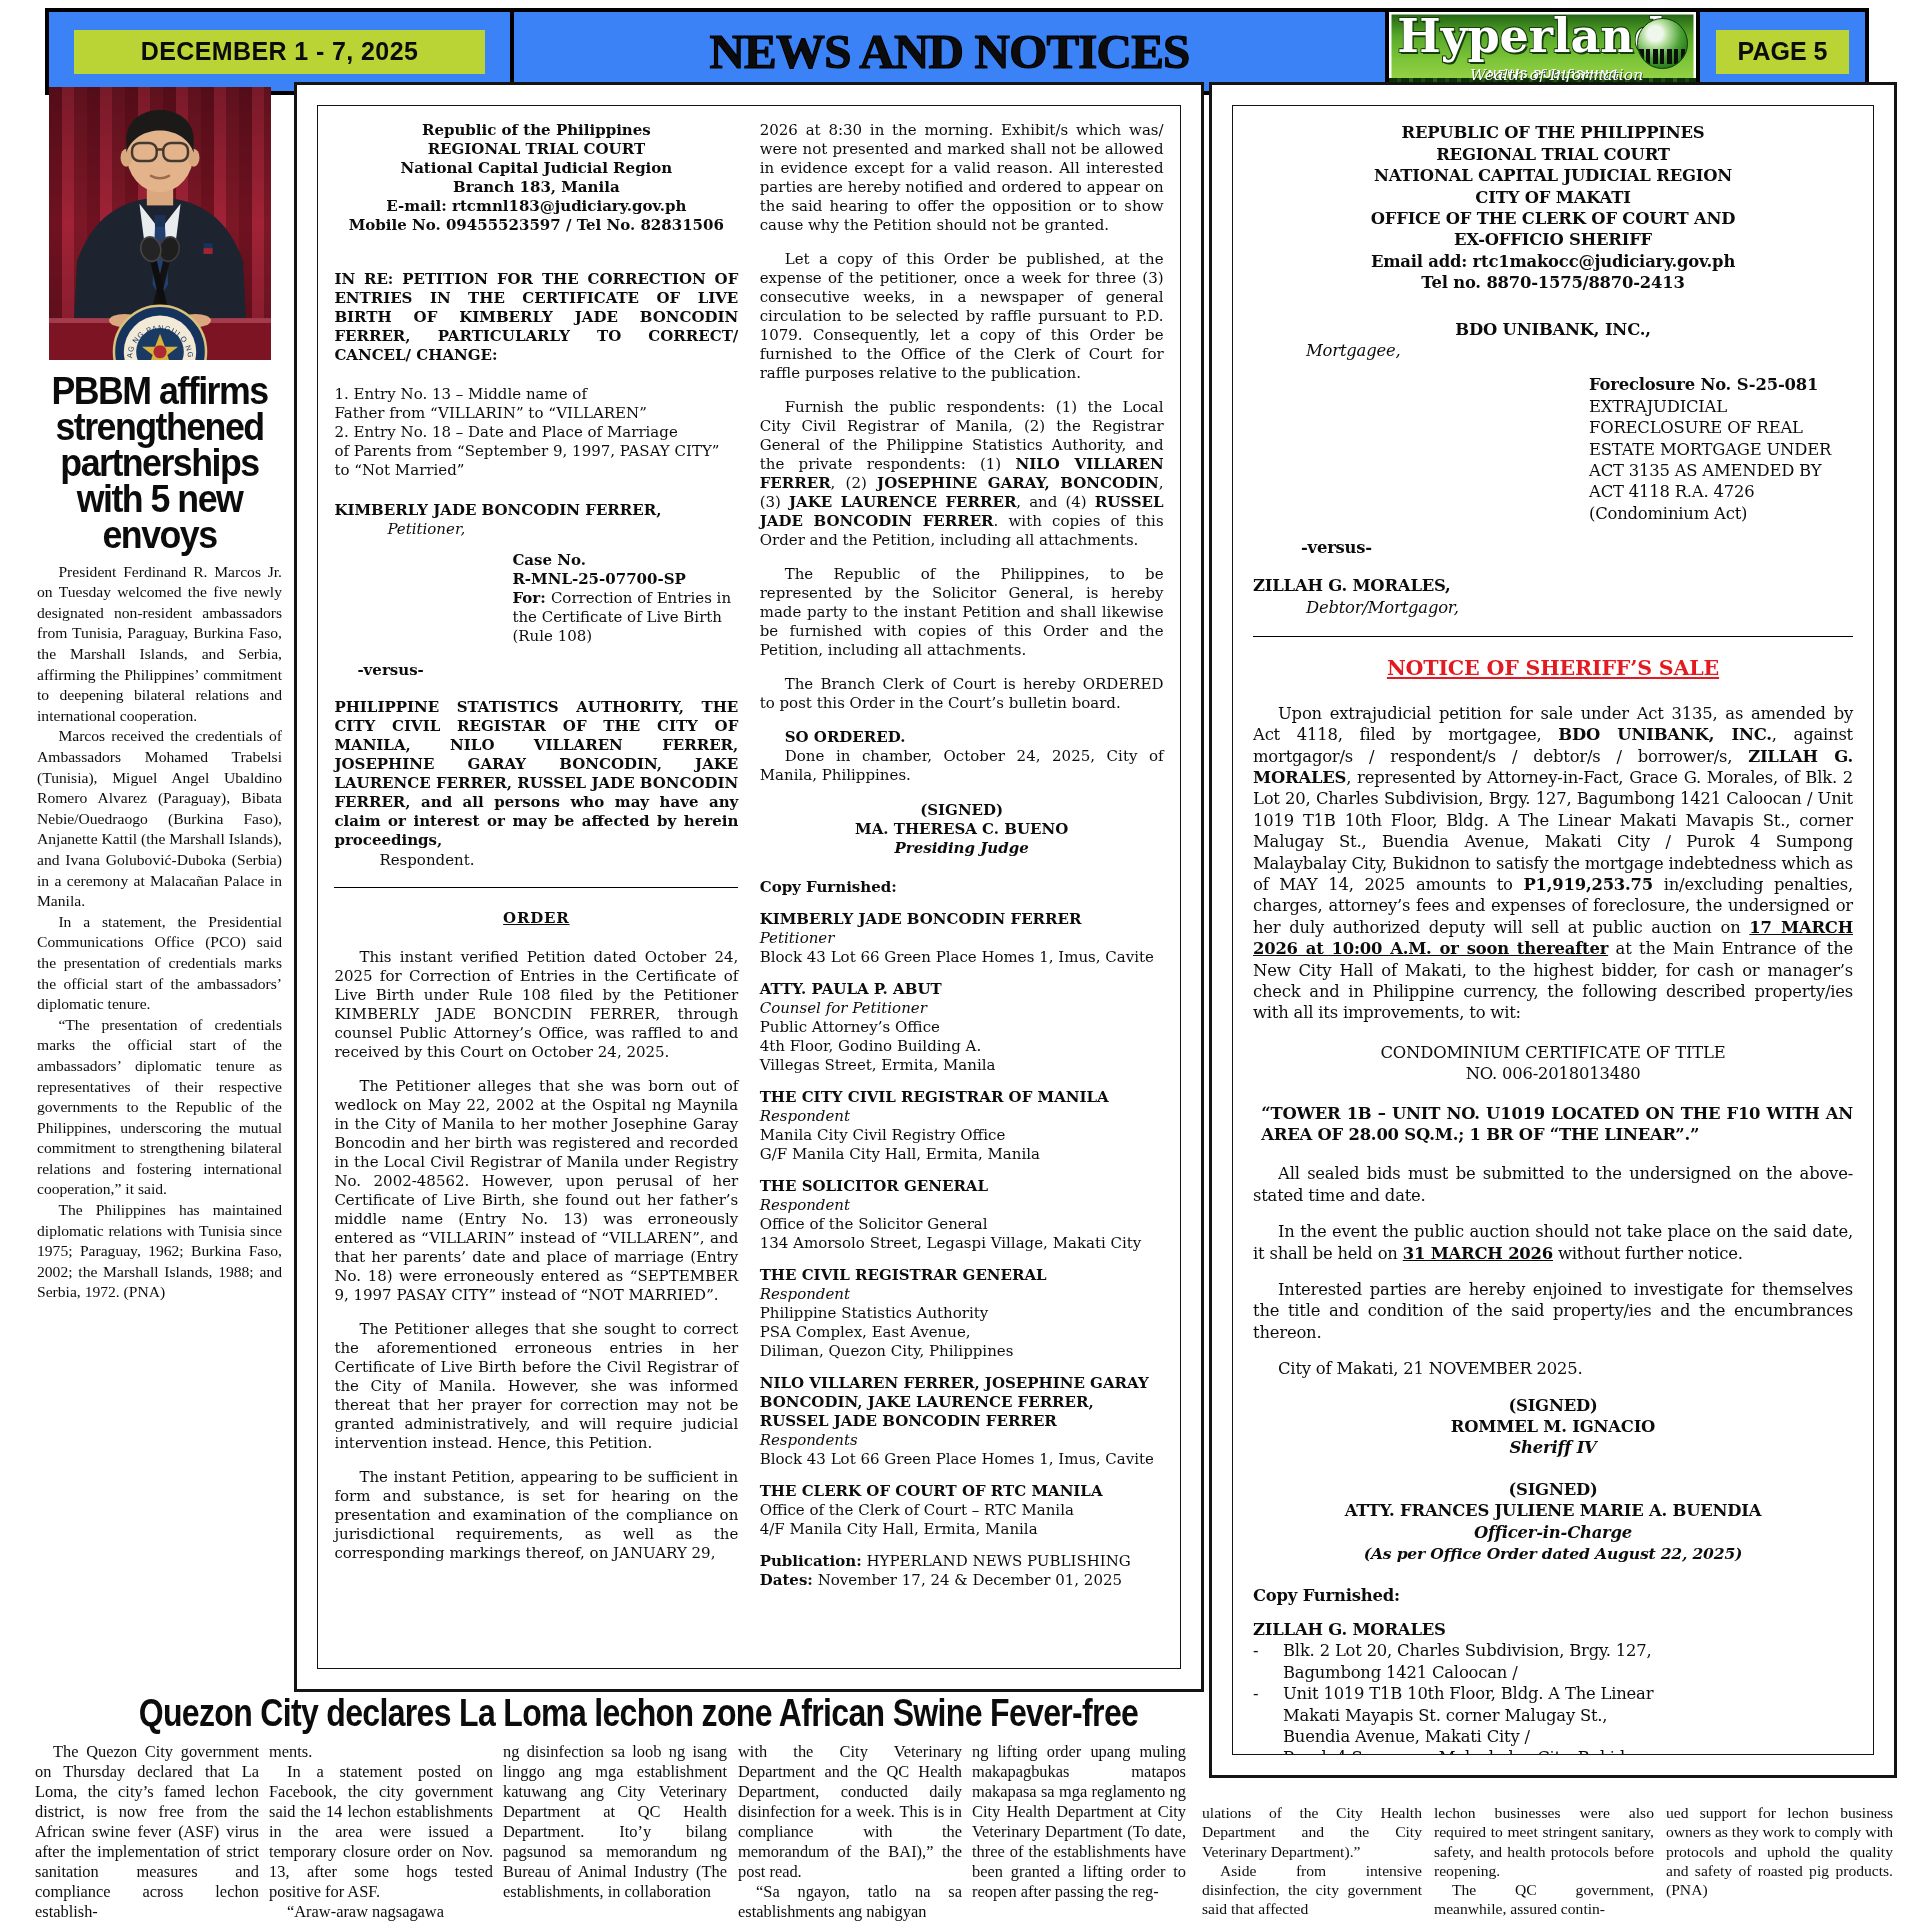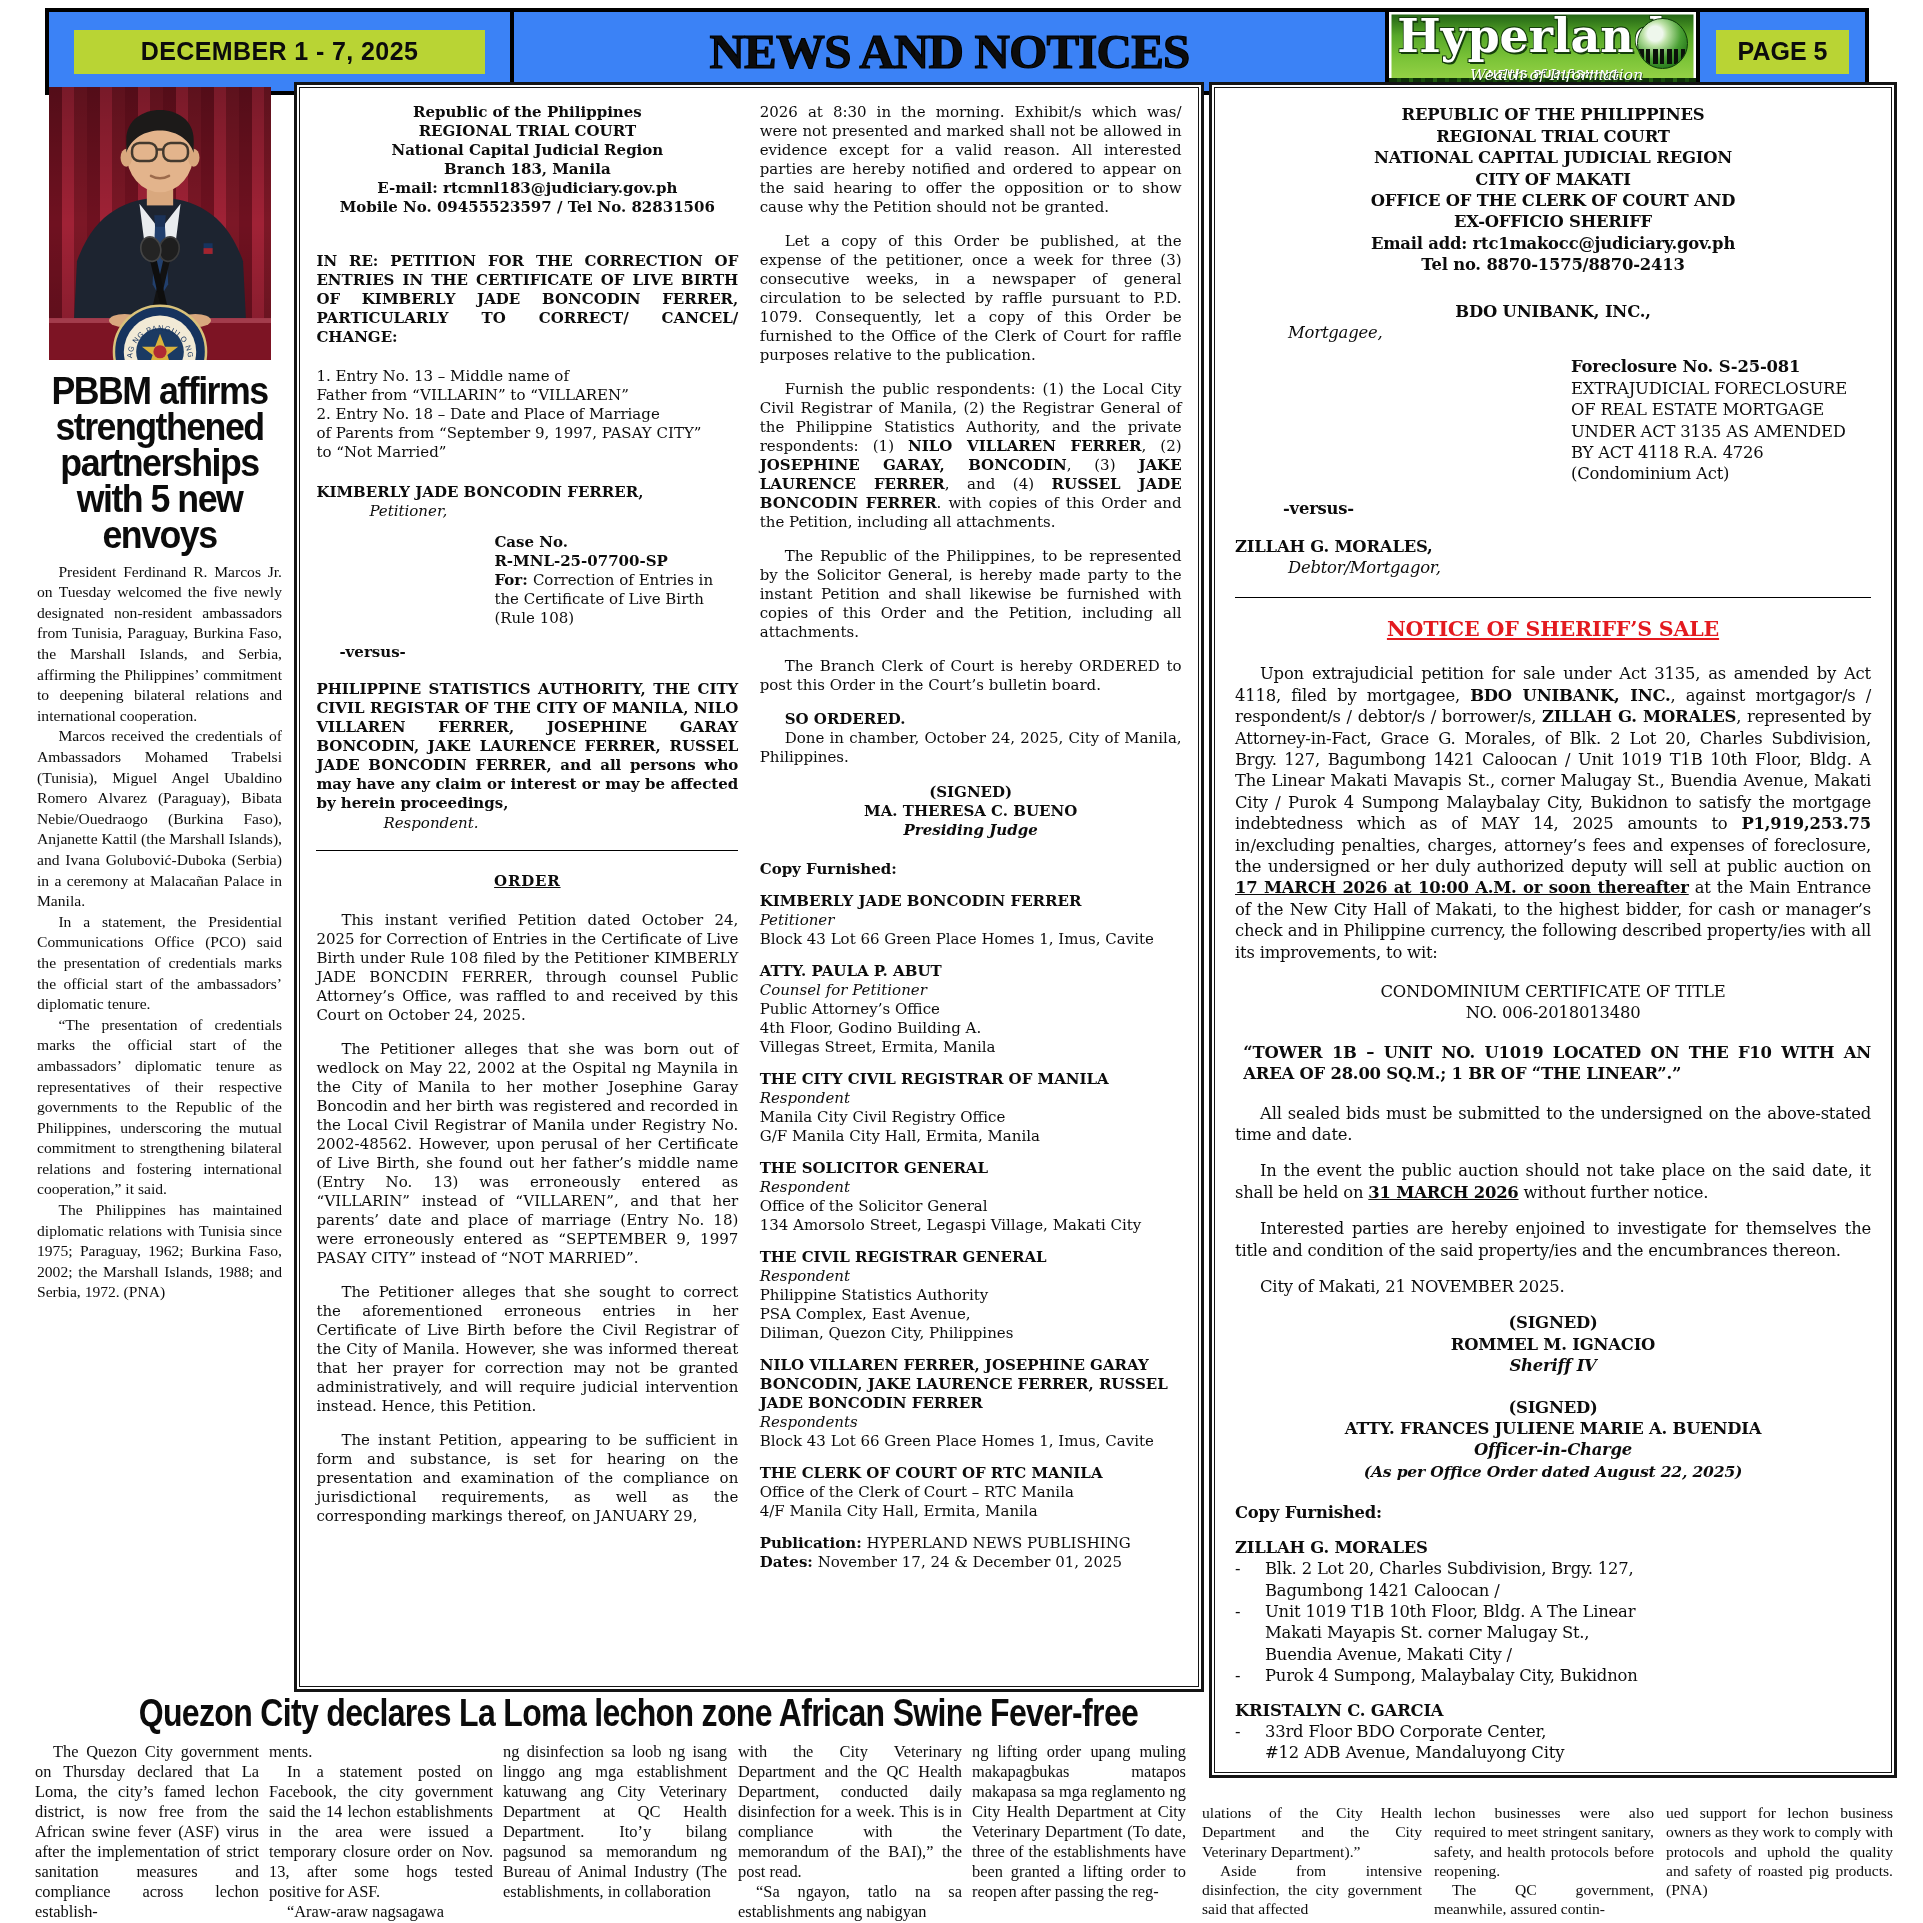--- a/index.html
+++ b/index.html
@@ -35,36 +35,36 @@
   
   .left-col{position:absolute;left:37px;top:87px;width:245px;height:1604px;overflow:hidden}
   .photo{width:222px;height:273px;margin:0 auto;position:relative;
          background:repeating-linear-gradient(90deg,#6f1120 0 13px,#a02236 13px 25px,#7c1726 25px 38px)}
   .photo svg{position:absolute;inset:0}
   .left-headline{margin:13px 0 8.2px;text-align:center;font:bold 38px/.95 "Liberation Sans",sans-serif;
                  letter-spacing:-1.6px;transform:scaleX(.94)}
   .left-body p{text-indent:21.4px;text-align:justify;font:15.6px/20.6px "Liberation Serif",serif}
 
   
-  .notice{position:absolute;border:3.3px solid #141414;padding:2px;background:#fff}
+  .notice{position:absolute;border:3.3px solid #141414;padding:20px;background:#fff}
   .notice-inner{border:1.6px solid #141414;height:100%;overflow:hidden}
   .notice-a{left:294px;top:82px;width:910px;height:1610px}
   .notice-a .notice-inner{display:flex;gap:21.4px;padding:15px 16.4px}
   .ncol{width:50%;font:15px/19px "DejaVu Serif",serif;text-align:justify}
   .nheader{text-align:center;font-weight:bold;text-align:center}
   .nheader .line{text-align:center}
   .notice-a .nheader{margin-bottom:35px}
   .inre{font-weight:bold;margin-bottom:20px}
   .entries{text-align:left;margin-bottom:21.4px}
   .pet-name{font-weight:bold}
   .pet-role{font-style:italic;margin:0 0 11.5px 53px}
   .case-block{margin:11.5px 0 6.6px 178px;text-align:left}
   .versus{font-weight:bold;margin:15px 0 18px 23px}
   .resp-block{font-weight:bold;margin-bottom:1.6px}
-  .resp-role{font-style:italic;margin:0 0 13px 67px}
+  .resp-role{margin:0 0 13px 45px}
   .rule{border-top:1.6px solid #000;margin:16.4px 0 21.4px}
   .order-title{text-align:center;font-weight:bold;text-decoration:underline;font-size:15px;letter-spacing:0.8px;margin-bottom:20px}
   .order-paras p{text-indent:25px;margin:0 0 15px;text-align:justify}
   .order-paras p.cont{text-indent:0}
   .so{font-weight:bold;text-indent:25px}
   .done{text-indent:25px;margin-bottom:16.4px}
   .sig{text-align:center;margin:8.2px 0 20px}
   .copyf{font-weight:bold;text-align:left;margin-bottom:13px}
   .recipient{margin-bottom:13px;text-align:left}
   .rec-line,.rec-role,.rec-name{text-align:left}

